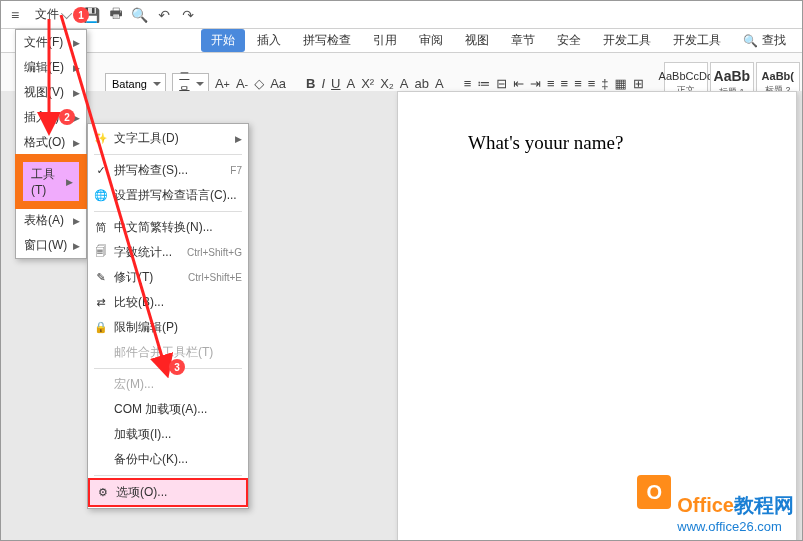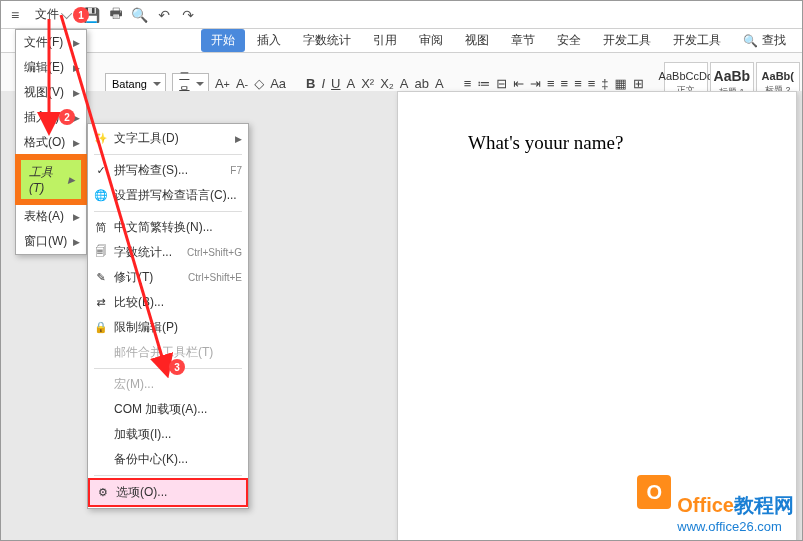--- a/index.html
+++ b/index.html
@@ -131,21 +131,21 @@
     .menu1 .mi {
       display: flex;
       align-items: center;
       justify-content: space-between;
       padding: 4px 6px 4px 8px;
       font-size: 12px;
       color: #333;
       cursor: pointer;
     }
     .menu1 .mi .tri { font-size: 9px; color: #666; }
-    .mi.hl { border: 6px solid #f97316; background: #bef264; margin: -1px; font-style: italic; }
+    .mi.hl { border: 8px solid #f97316; background: #f0abfc; margin: -1px; }
     
     .menu2 {
       position: absolute;
       left: 86px;
       top: 122px;
       width: 162px;
       background: #fff;
       border: 1px solid #aaa;
       box-shadow: 2px 2px 6px rgba(0,0,0,.25);
       z-index: 10;
@@ -219,21 +219,21 @@
   <div class="qa-btn">💾</div>
   <div class="qa-btn">🖶</div>
   <div class="qa-btn">🔍</div>
   <div class="qa-btn">↶</div>
   <div class="qa-btn">↷</div>
 </div>
 
 <div class="tabs">
   <div class="tab active">开始</div>
   <div class="tab">插入</div>
-  <div class="tab">字数统计</div>
+  <div class="tab">拼写检查</div>
   <div class="tab">引用</div>
   <div class="tab">审阅</div>
   <div class="tab">视图</div>
   <div class="tab">章节</div>
   <div class="tab">安全</div>
   <div class="tab">开发工具</div>
   <div class="tab">开发工具</div>
   <div class="tab search">
     <span>🔍</span>
     <span>查找</span>

